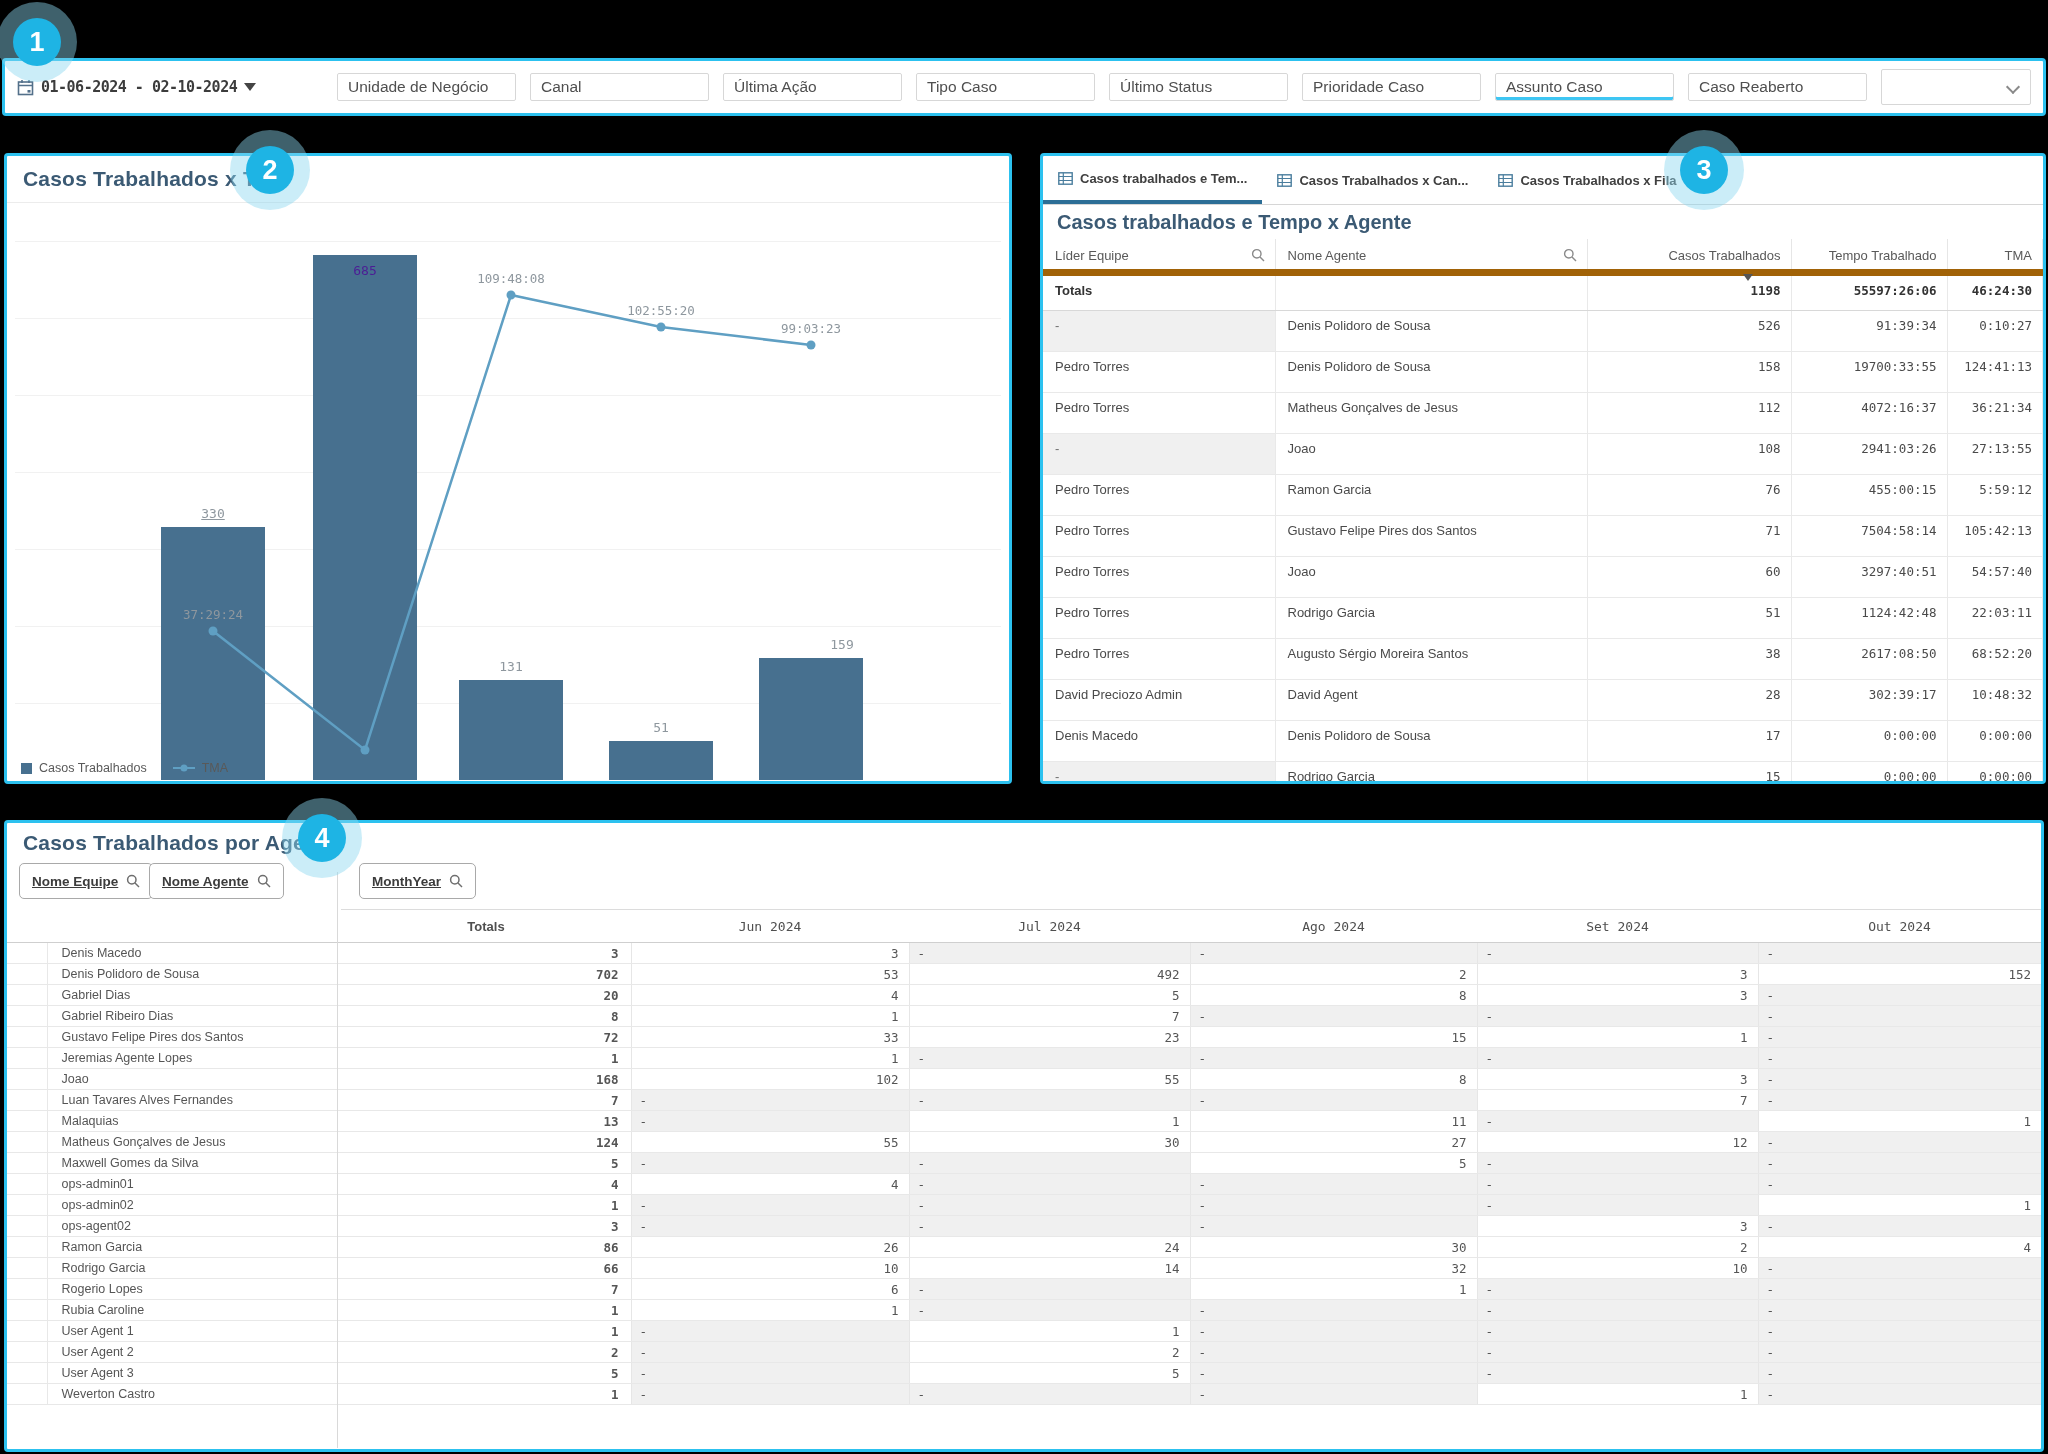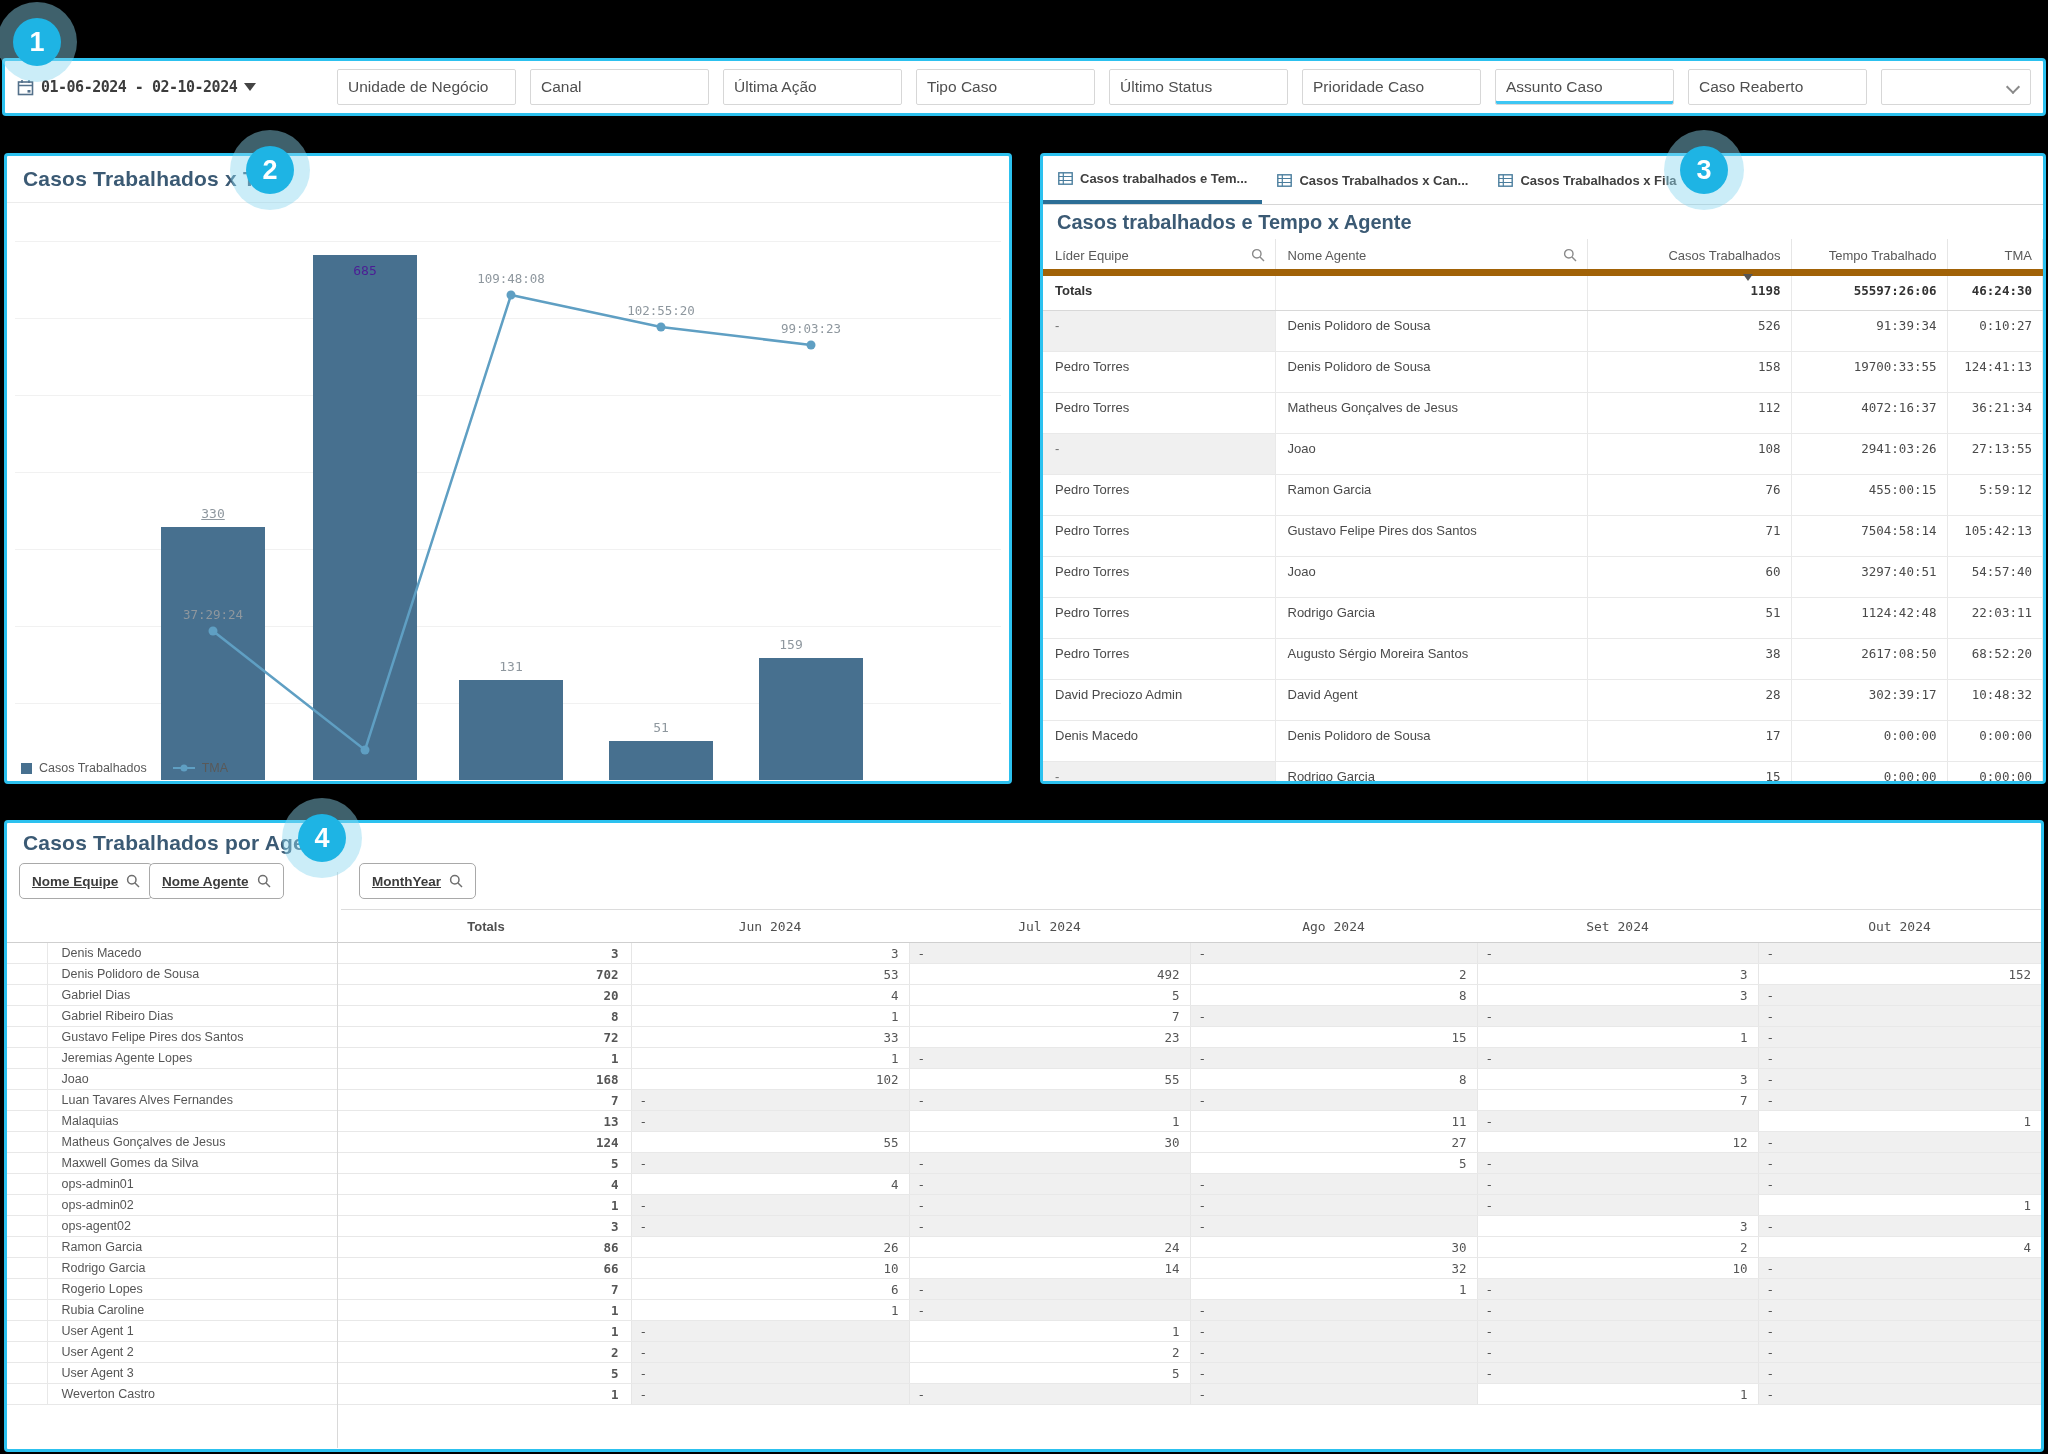--- a/index.html
+++ b/index.html
@@ -14,21 +14,21 @@
   #badge2{left:246px;top:146px;}
   #badge3{left:1680px;top:146px;}
   #badge4{left:298px;top:814px;}
 
   
   #filter-panel{left:2px;top:58px;width:2044px;height:58px;display:flex;align-items:center;}
   .date-group{display:flex;align-items:center;gap:7px;margin-left:12px;width:320px;flex:none;}
   .date-text{font-family:"DejaVu Sans Mono",monospace;font-size:15px;color:#3c3c3c;font-weight:bold;letter-spacing:-0.5px;}
   .caret-down{width:0;height:0;border-left:6px solid transparent;border-right:6px solid transparent;border-top:8px solid #444;}
   .fboxes{flex:1;display:flex;gap:14px;margin-right:14px;}
-  .fbox{flex:1;height:36px;border:1px solid #d7d7d7;border-radius:2px;background:#fff;display:flex;align-items:center;
+  .fbox{flex:1;height:28px;border:1px solid #d7d7d7;border-radius:2px;background:#fff;display:flex;align-items:center;
     padding-left:10px;font-size:15.5px;color:#4f4f4f;box-sizing:border-box;position:relative;}
   .fbox.selected{box-shadow:inset 0 -3px 0 #3ec6f3;}
   .fdrop{width:150px;height:36px;border:1px solid #d7d7d7;border-radius:2px;margin-right:12px;flex:none;position:relative;box-sizing:border-box;background:#fff;}
   .chev{position:absolute;right:12px;top:12px;width:8px;height:8px;border-right:2px solid #8a8a8a;border-bottom:2px solid #8a8a8a;transform:rotate(45deg);}
 
   
   #chart-panel{left:4px;top:153px;width:1008px;height:631px;}
   .panel-title{font-size:21px;font-weight:bold;color:#3b5a74;letter-spacing:.2px;}
   #chart-title-row{position:absolute;left:0;top:0;right:0;height:46px;line-height:46px;padding-left:16px;border-bottom:1px solid #ececec;}
   #plot{position:absolute;left:0;top:47px;right:0;bottom:0;}
@@ -130,21 +130,21 @@
       <div class="gridline" style="top: 38px;"></div>
       <div class="bar" style="left: 154px; top: 324px; width: 104px; height: 253px;"></div>
       <div class="bar-label" style="left: 146px; top: 303px; text-decoration: underline;">330</div>
       <div class="bar" style="left: 306px; top: 52px; width: 104px; height: 525px;"></div>
       <div class="bar-label inside" style="left: 298px; top: 60px;">685</div>
       <div class="bar" style="left: 452px; top: 477px; width: 104px; height: 100px;"></div>
       <div class="bar-label" style="left: 444px; top: 456px;">131</div>
       <div class="bar" style="left: 602px; top: 538px; width: 104px; height: 39px;"></div>
       <div class="bar-label" style="left: 594px; top: 517px;">51</div>
       <div class="bar" style="left: 752px; top: 455px; width: 104px; height: 122px;"></div>
-      <div class="bar-label" style="left: 724px; top: 434px; text-align: center;">159</div>
+      <div class="bar-label" style="left: 775px; top: 434px; text-align: center;">159</div>
       <svg id="line-svg" width="1002" height="584">
         <polyline points="206,428 358,547 504,92 654,124 804,142" fill="none" stroke="#5f9fc3" stroke-width="2.5"></polyline>
         <circle cx="206" cy="428" r="4.5" fill="#5f9fc3"></circle>
         <circle cx="358" cy="547" r="4.5" fill="#5f9fc3"></circle>
         <circle cx="504" cy="92" r="4.5" fill="#5f9fc3"></circle>
         <circle cx="654" cy="124" r="4.5" fill="#5f9fc3"></circle>
         <circle cx="804" cy="142" r="4.5" fill="#5f9fc3"></circle>
       </svg>
       <div class="tma-label" style="left: 131px; top: 404px;">37:29:24</div>
       <div class="tma-label" style="left: 429px; top: 68px;">109:48:08</div>

